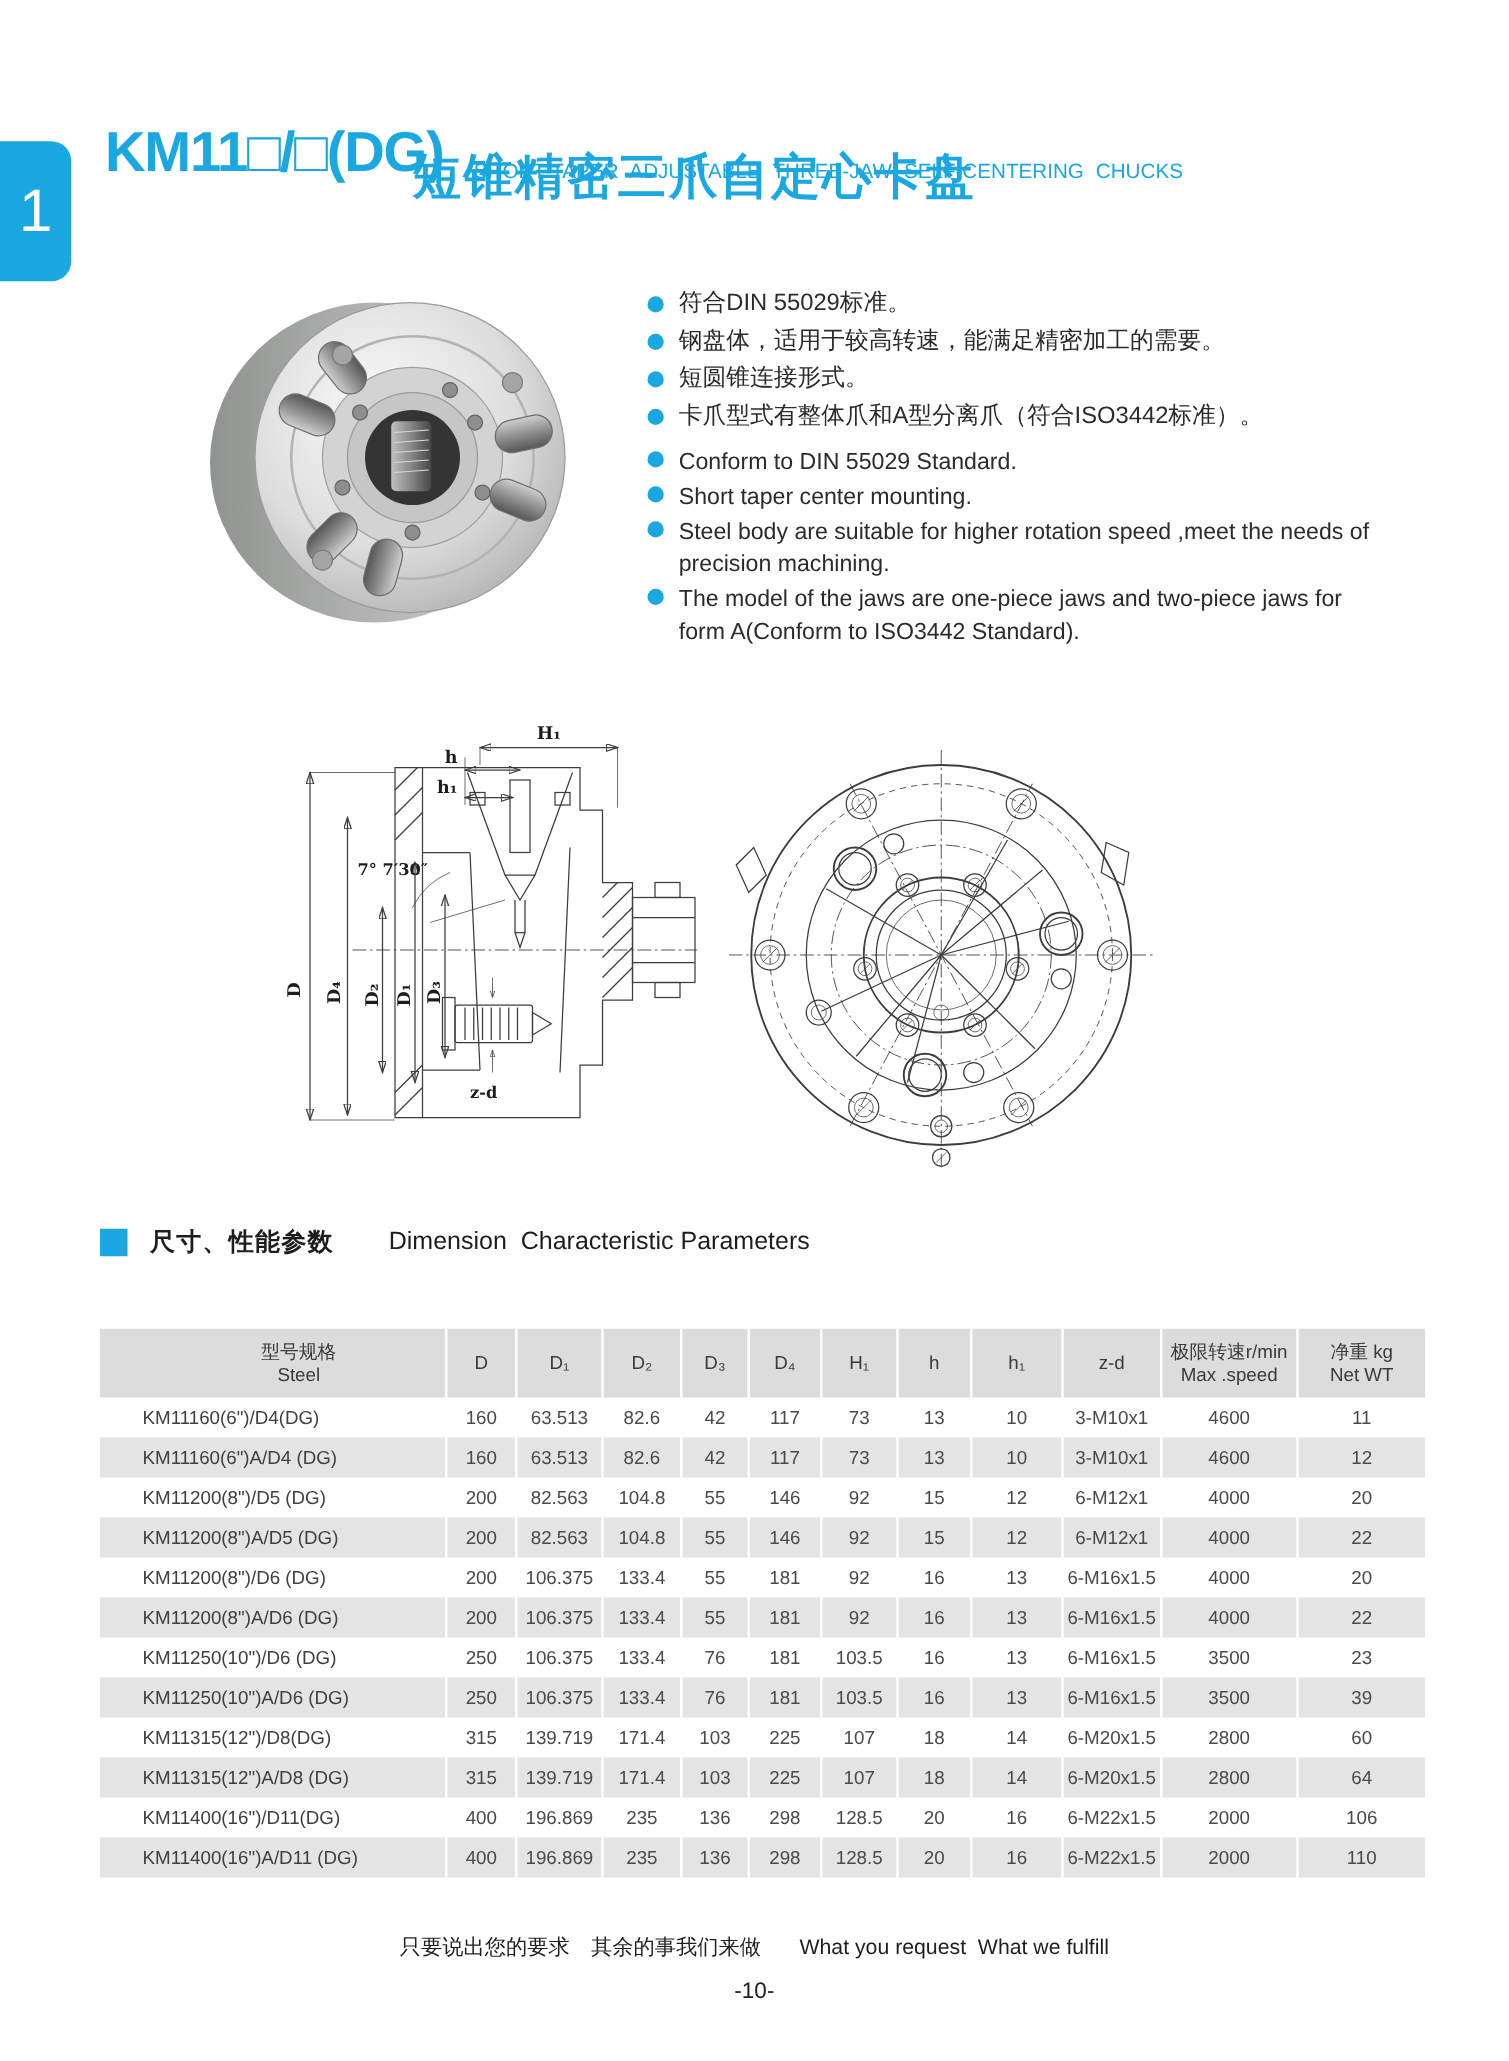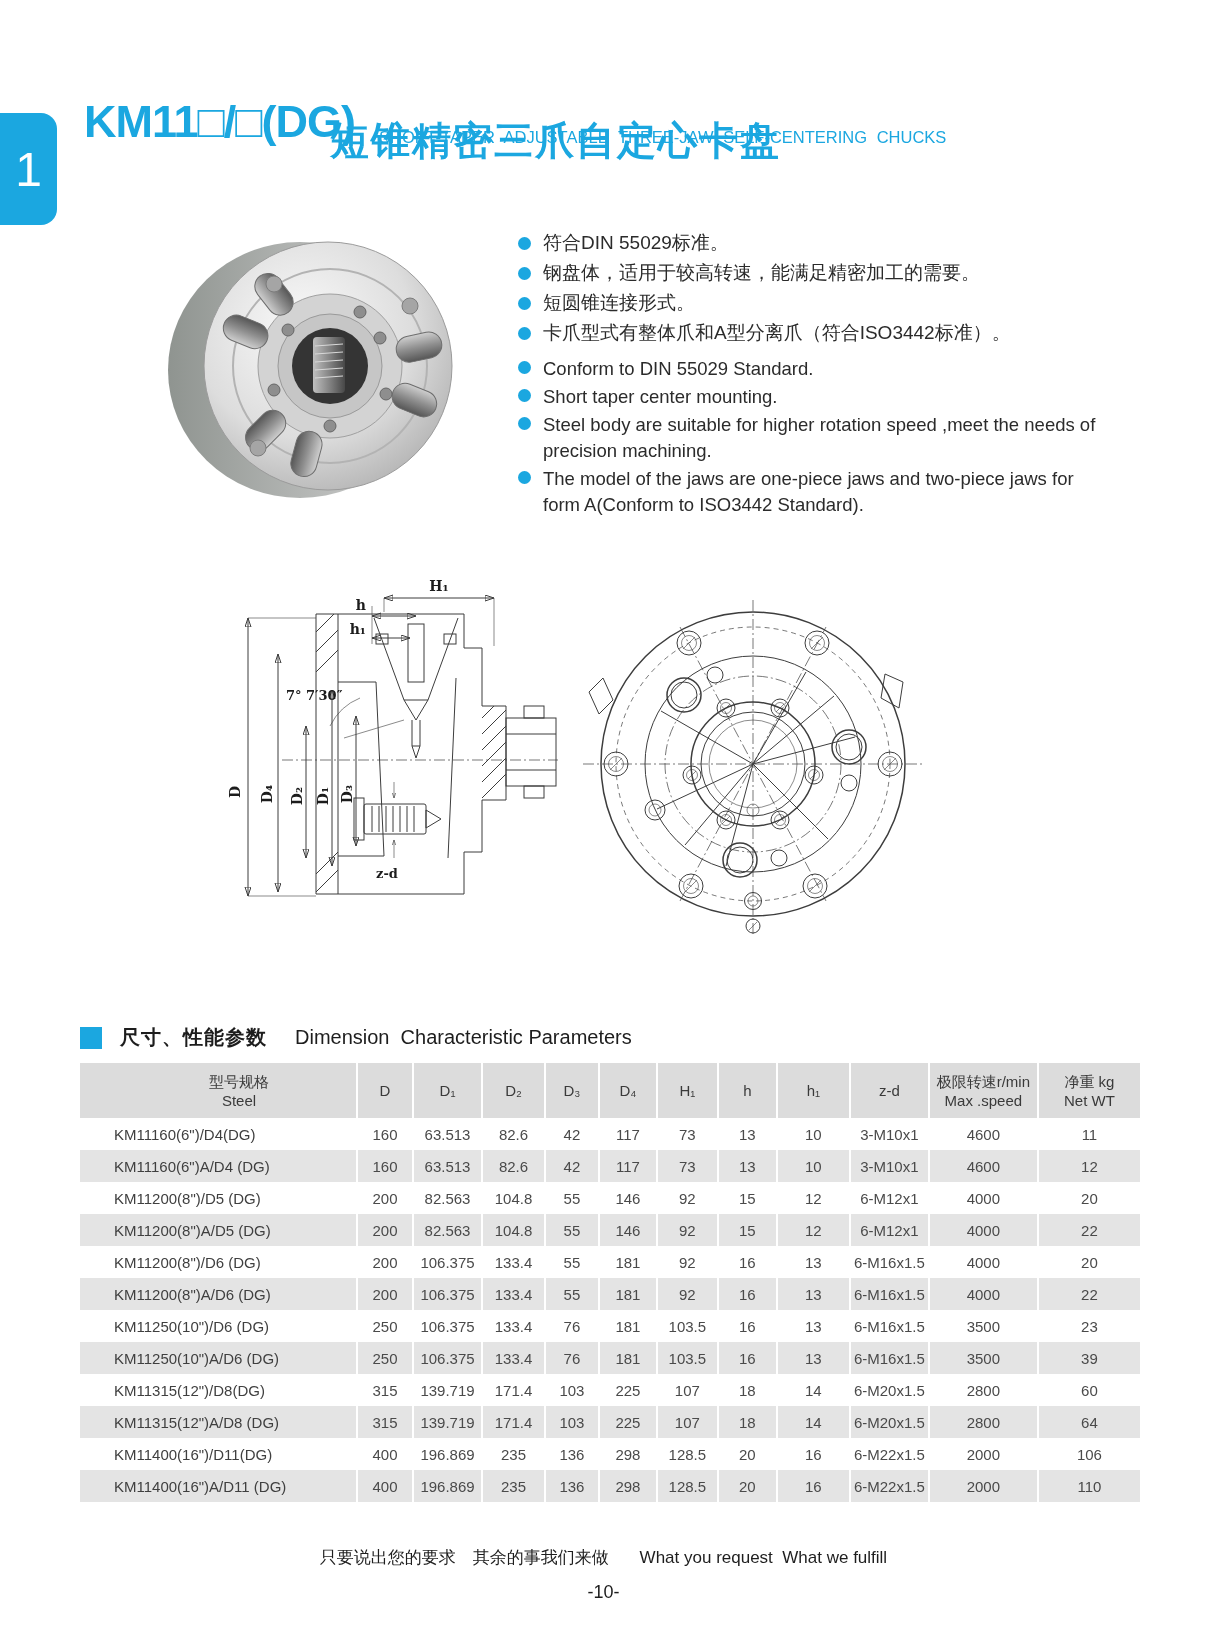--- a/index.html
+++ b/index.html
@@ -26,24 +26,24 @@
   .dwg-left{position:absolute;left:226px;top:548px;}
   .dwg-right{position:absolute;left:583px;top:588px;}
   .dwg line,.dwg path,.dwg rect,.dwg circle{stroke:#3d3d3d;fill:none;stroke-width:1;}
   .dwg .md{stroke-width:1.5;}
   .dwg .thin{stroke-width:0.6;}
   .dwg .cl{stroke-dasharray:11 3 2 3;stroke-width:0.7;}
   .dwg .dash{stroke-dasharray:5 4;stroke-width:0.7;}
   .dwg text{fill:#1c1c1c;stroke:none;font-family:"DejaVu Serif",serif;font-weight:bold;font-size:14px;}
   .dwg text.sm{font-size:13px;}
   
-  .section-heading{position:absolute;left:80px;top:1024px;display:flex;align-items:center;}
+  .section-heading{position:absolute;left:80px;top:980px;display:flex;align-items:center;}
   .section-sq{width:22px;height:22px;background:var(--accent,#1BA7E0);margin-right:18px;}
   .section-zh{font-size:20px;font-weight:bold;color:#1d1d1d;letter-spacing:1px;margin-right:28px;}
-  .section-en{font-size:20px;color:#1d1d1d;white-space:pre;}
+  .section-en{font-size:20px;color:#1d1d1d;white-space:pre;margin-left:16px;}
   
   .param-table{position:absolute;left:80px;top:1063px;width:1060px;border-collapse:separate;border-spacing:0;table-layout:fixed;}
   .param-table th{background:#DCDCDC;height:55px;font-weight:normal;font-size:15px;color:#3a3a3a;
                   text-align:center;vertical-align:middle;padding:0;line-height:19px;}
   .param-table th,.param-table td{border-left:2px solid #fff;}
   .param-table th:first-child,.param-table td:first-child{border-left:none;padding-left:42px;}
   .param-table td{height:32px;font-size:15px;color:#4a4a4a;text-align:center;vertical-align:middle;padding:0;}
   .param-table tbody tr:nth-child(even){background:#E4E4E4;}
   .param-table td.model-cell{text-align:left;padding-left:34px;color:#3f3f3f;}
   

